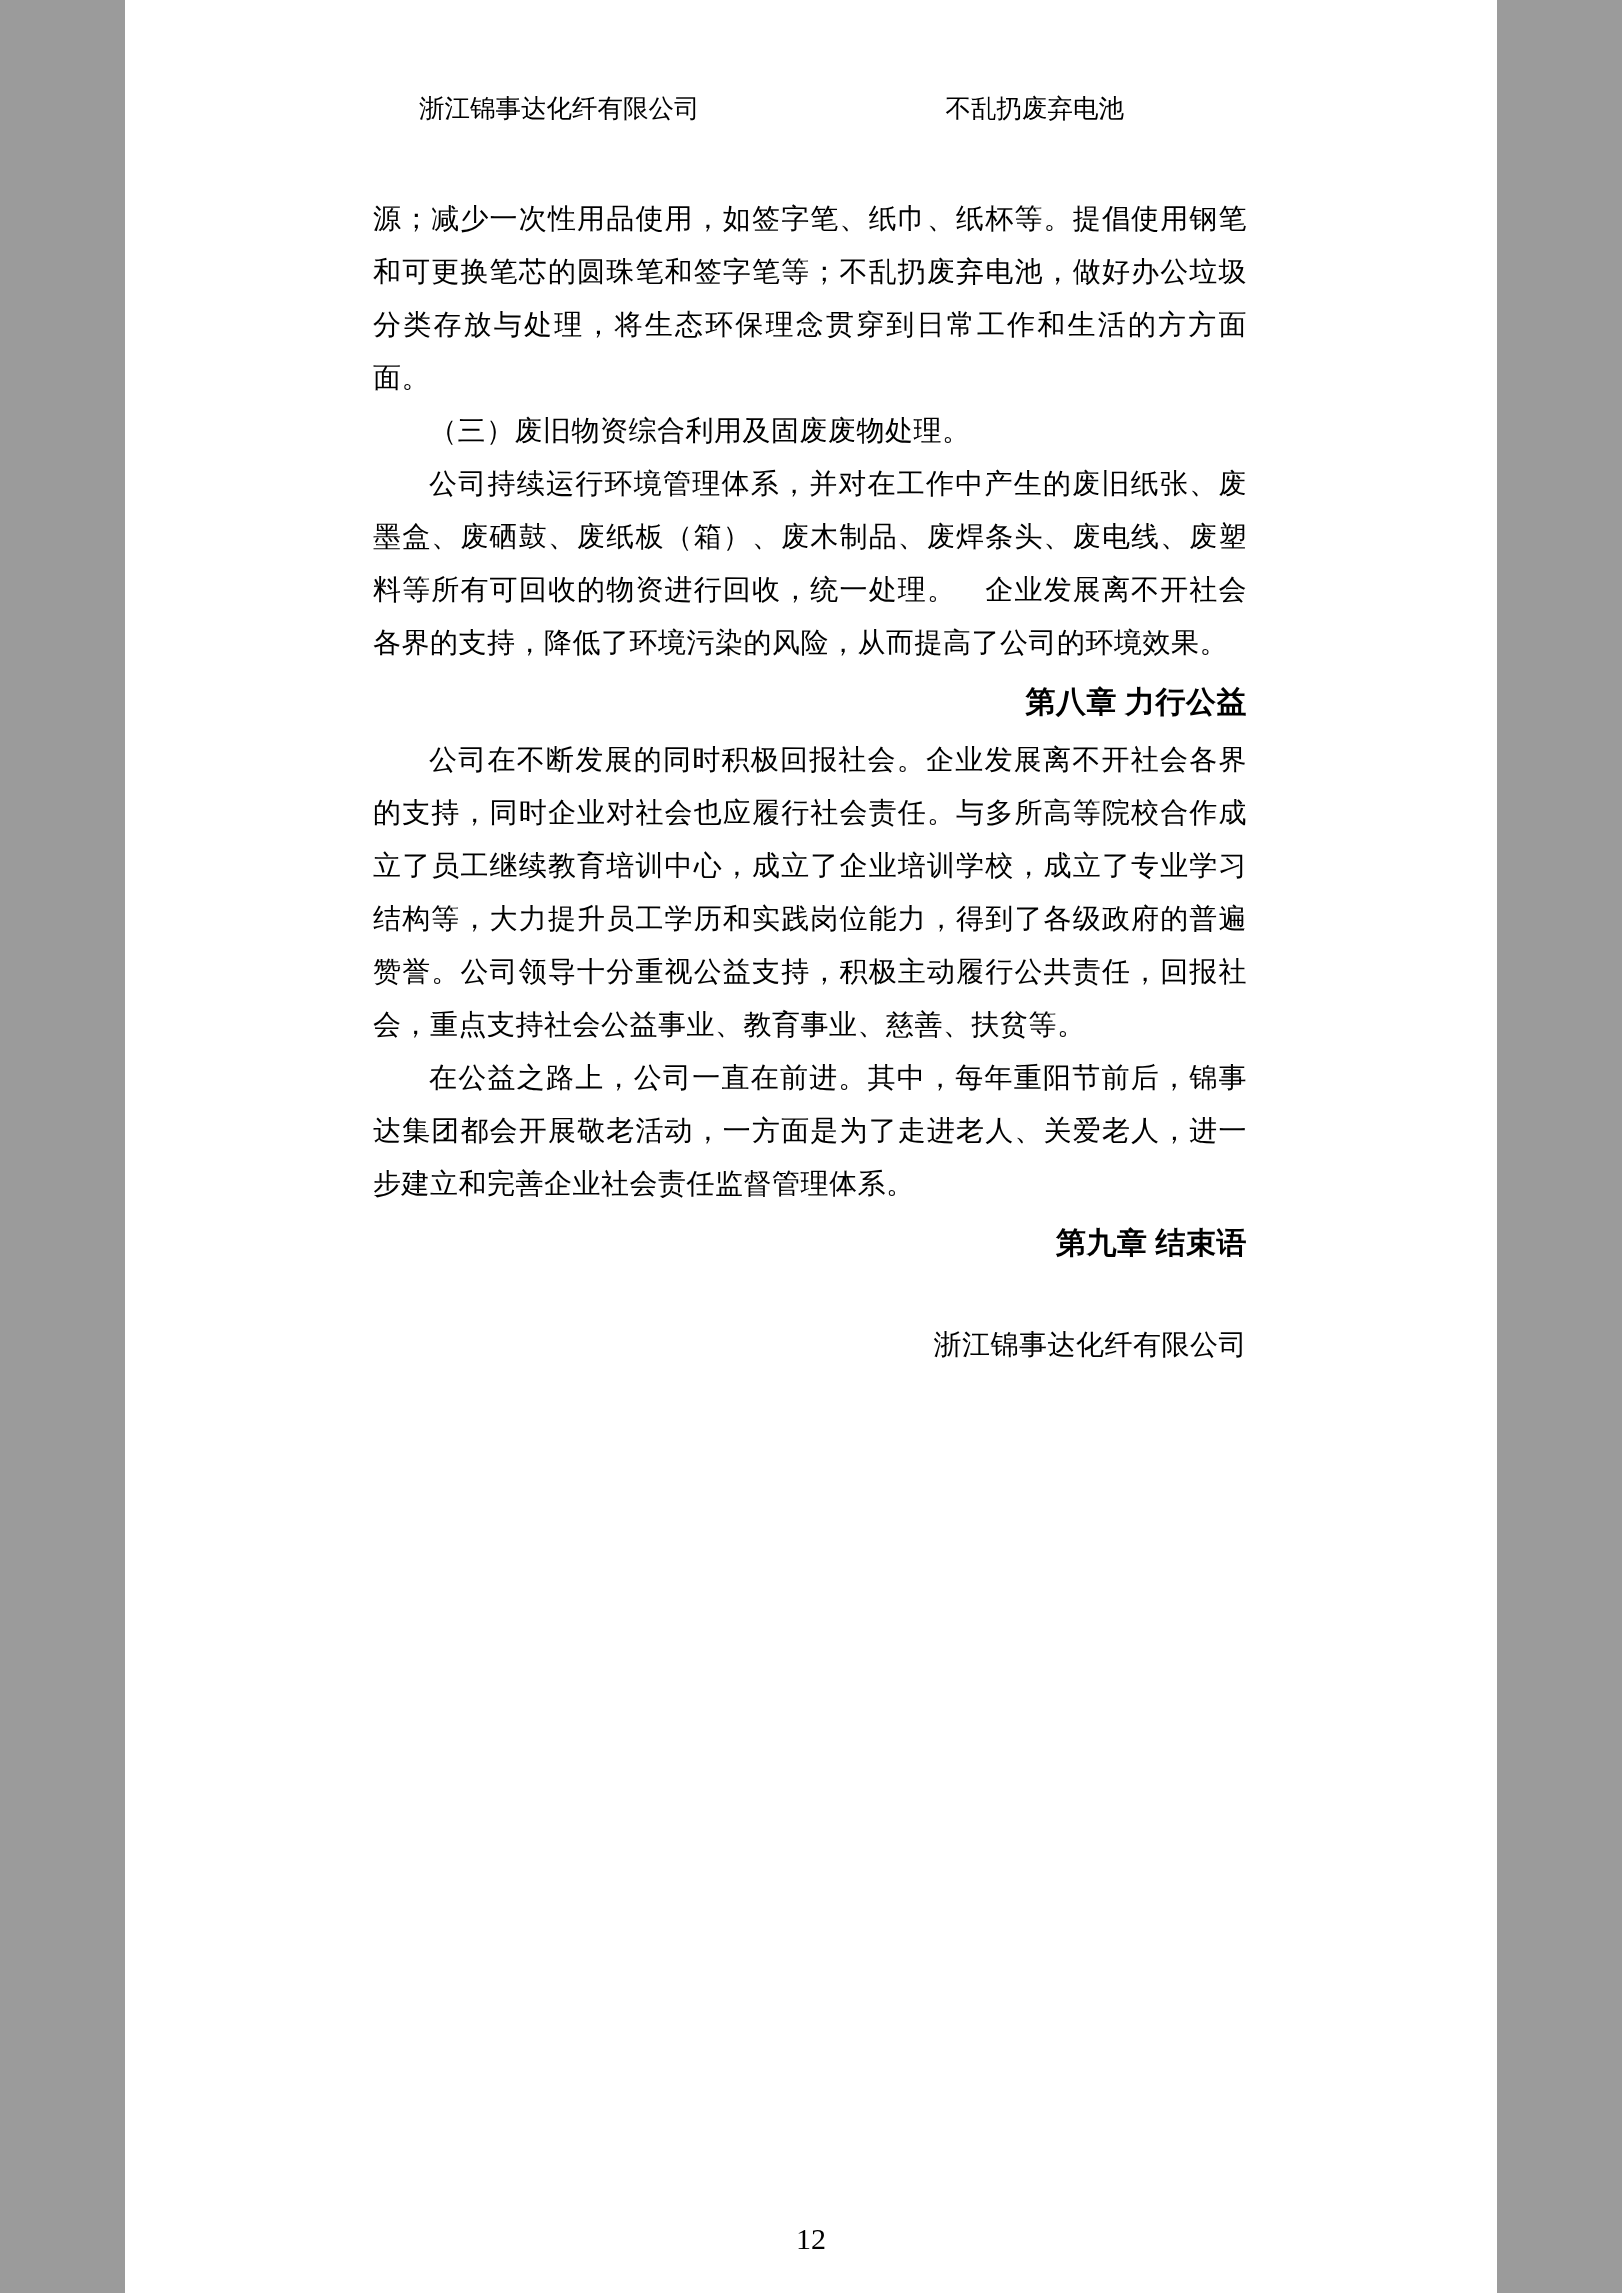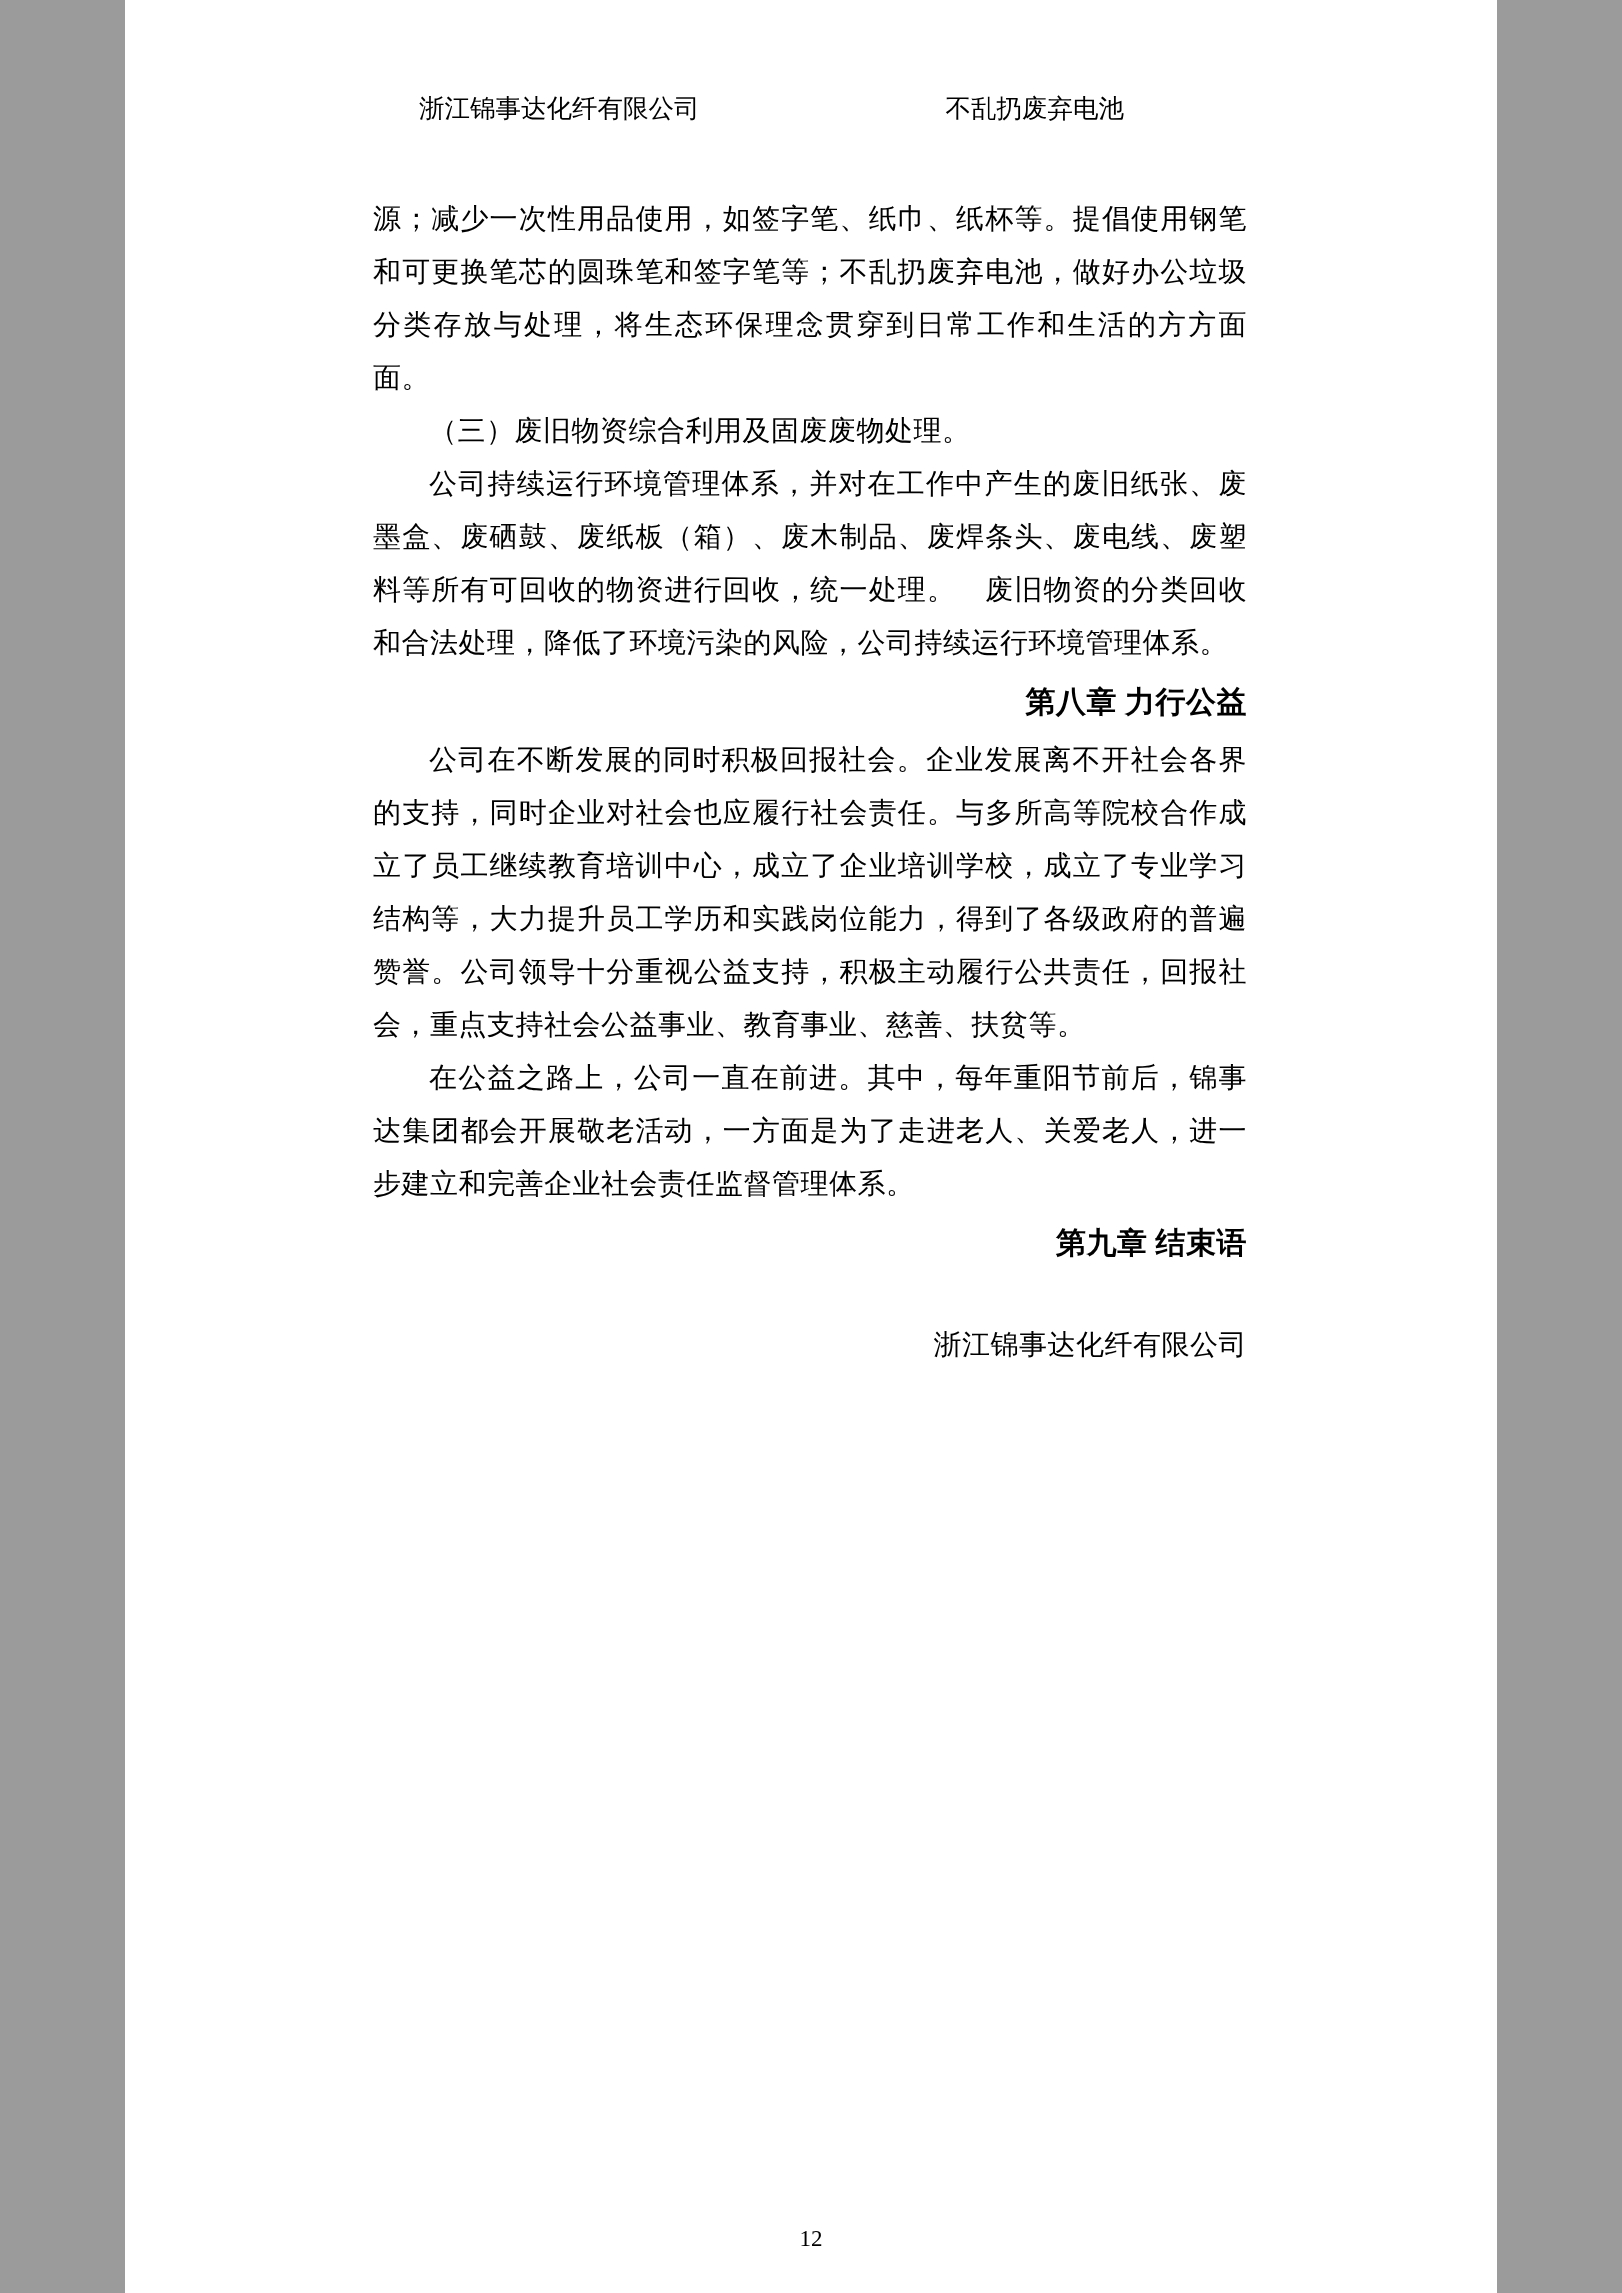--- a/index.html
+++ b/index.html
@@ -59,41 +59,41 @@
   }
   .signature .sig-date {
     padding-right: 42px;
   }
   .page-footer {
     position: absolute;
     left: 0;
     right: 0;
     bottom: 42px;
     text-align: center;
-    font-size: 23px;
+    font-size: 30px;
     line-height: 27px;
   }
 </style>
 </head>
 <body>
 
 <div class="page">
 
   <div class="doc-header">
     <span class="hdr-left">浙江锦事达化纤有限公司</span>
     <span class="hdr-right">不乱扔废弃电池</span>
   </div>
 
   <div class="content">
 
     <p class="continuation">源；减少一次性用品使用，如签字笔、纸巾、纸杯等。提倡使用钢笔和可更换笔芯的圆珠笔和签字笔等；不乱扔废弃电池，做好办公垃圾分类存放与处理，将生态环保理念贯穿到日常工作和生活的方方面面。</p>
 
     <p>（三）废旧物资综合利用及固废废物处理。</p>
 
-    <p>公司持续运行环境管理体系，并对在工作中产生的废旧纸张、废墨盒、废硒鼓、废纸板（箱）、废木制品、废焊条头、废电线、废塑料等所有可回收的物资进行回收，统一处理。　废旧物资的分类回收和合法处理，降低了环境污染的风险，公司持续运行环境管理体系。</p>
+    <p>公司持续运行环境管理体系，并对在工作中产生的废旧纸张、废墨盒、废硒鼓、废纸板（箱）、废木制品、废焊条头、废电线、废塑料等所有可回收的物资进行回收，统一处理。　企业发展离不开社会各界的支持，降低了环境污染的风险，从而提高了公司的环境效果。</p>
 
     <h2 class="chapter-heading">第八章 力行公益</h2>
 
     <p>公司在不断发展的同时积极回报社会。企业发展离不开社会各界的支持，同时企业对社会也应履行社会责任。与多所高等院校合作成立了员工继续教育培训中心，成立了企业培训学校，成立了专业学习结构等，大力提升员工学历和实践岗位能力，得到了各级政府的普遍赞誉。公司领导十分重视公益支持，积极主动履行公共责任，回报社会，重点支持社会公益事业、教育事业、慈善、扶贫等。</p>
 
     <p>在公益之路上，公司一直在前进。其中，每年重阳节前后，锦事达集团都会开展敬老活动，一方面是为了走进老人、关爱老人，进一步建立和完善企业社会责任监督管理体系。</p>
 
     <h2 class="chapter-heading">第九章 结束语</h2>
 
 

